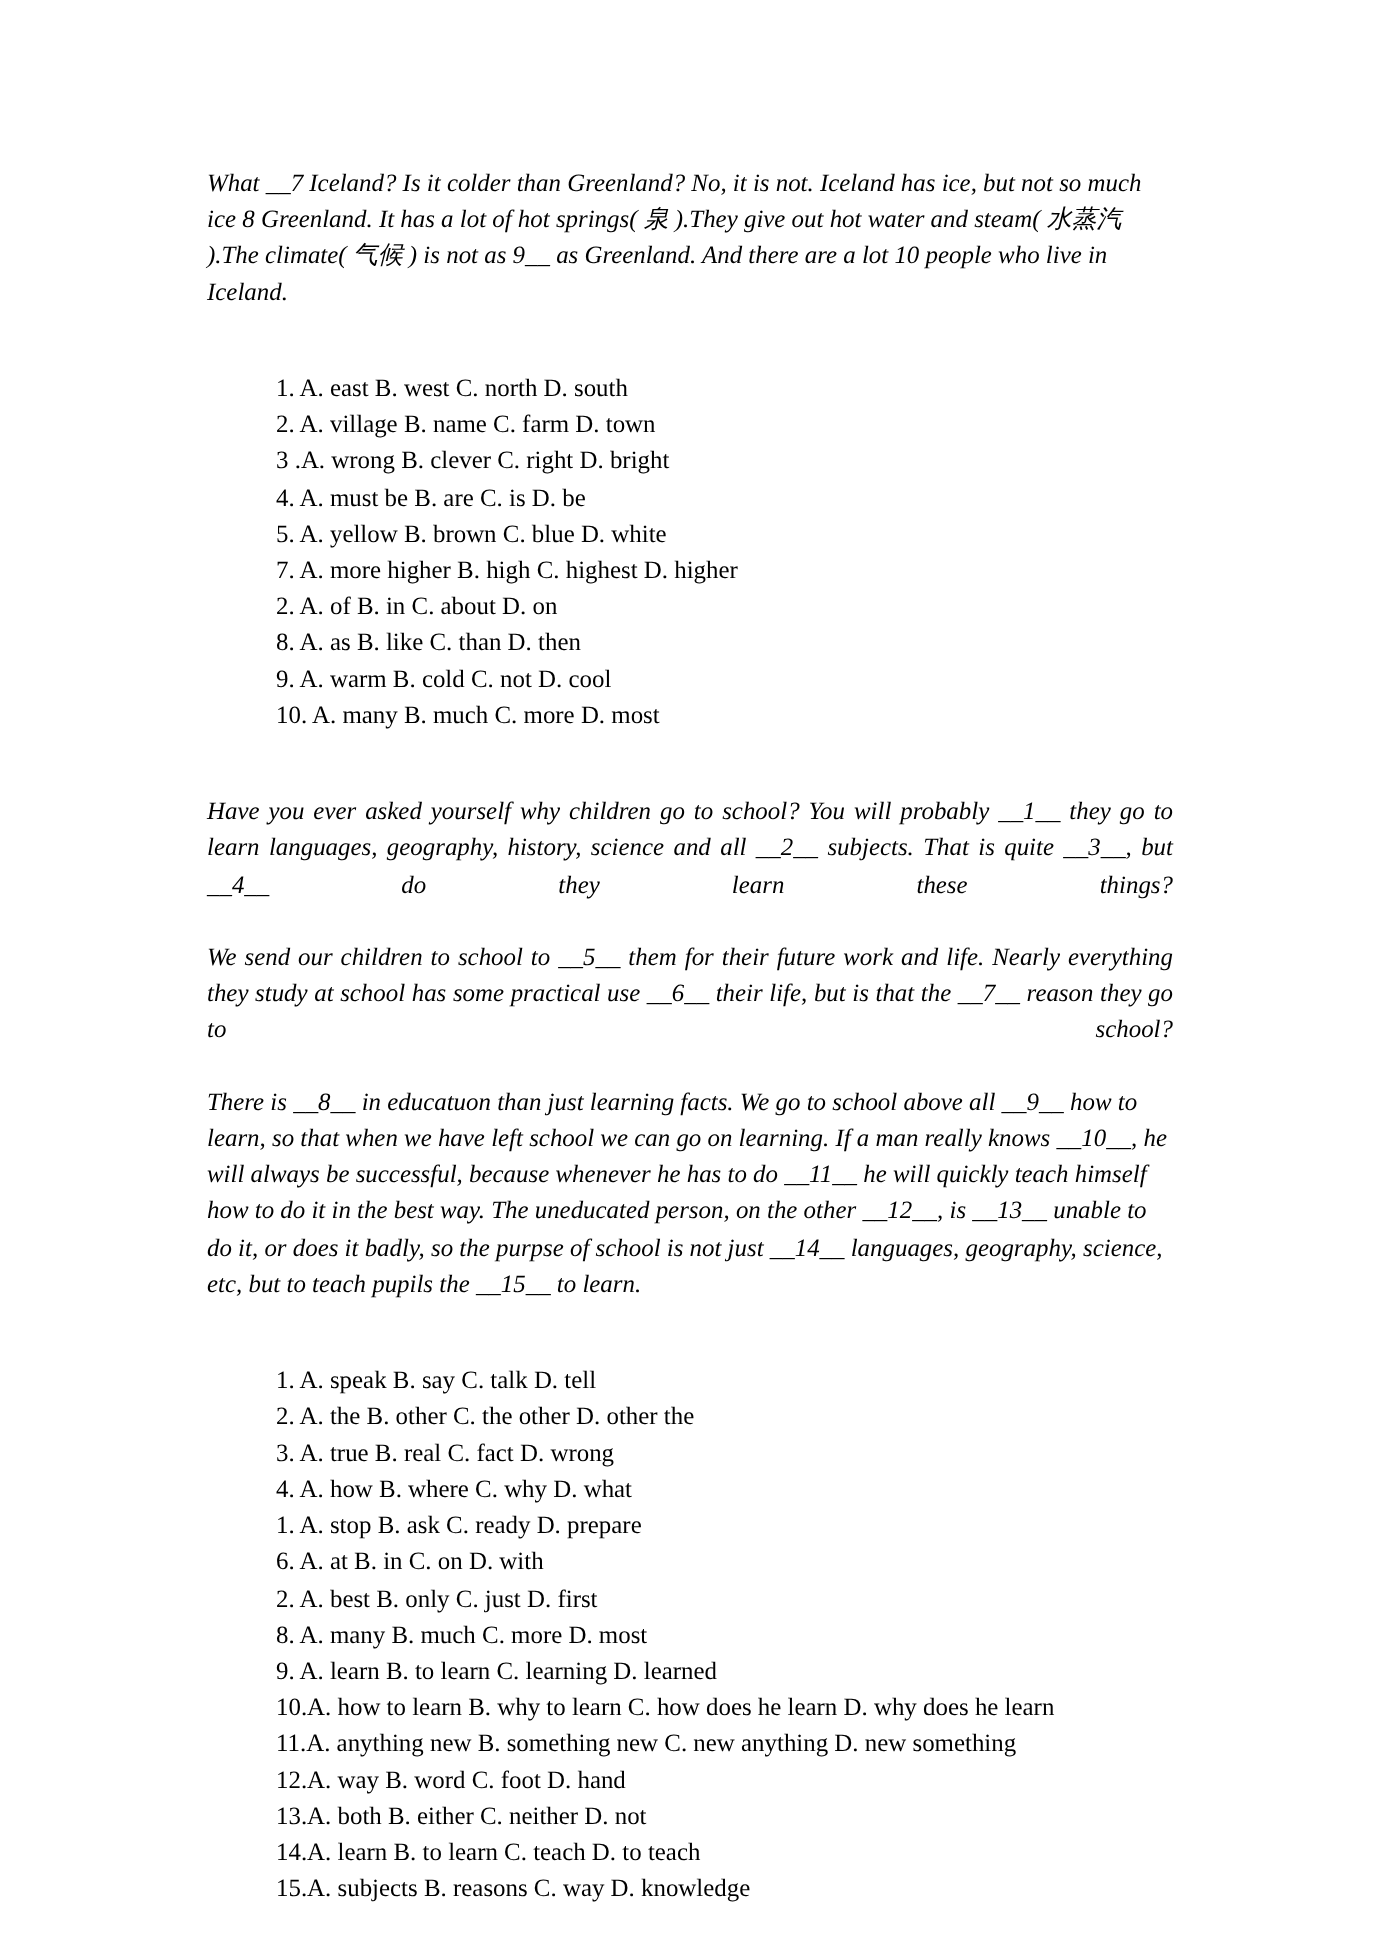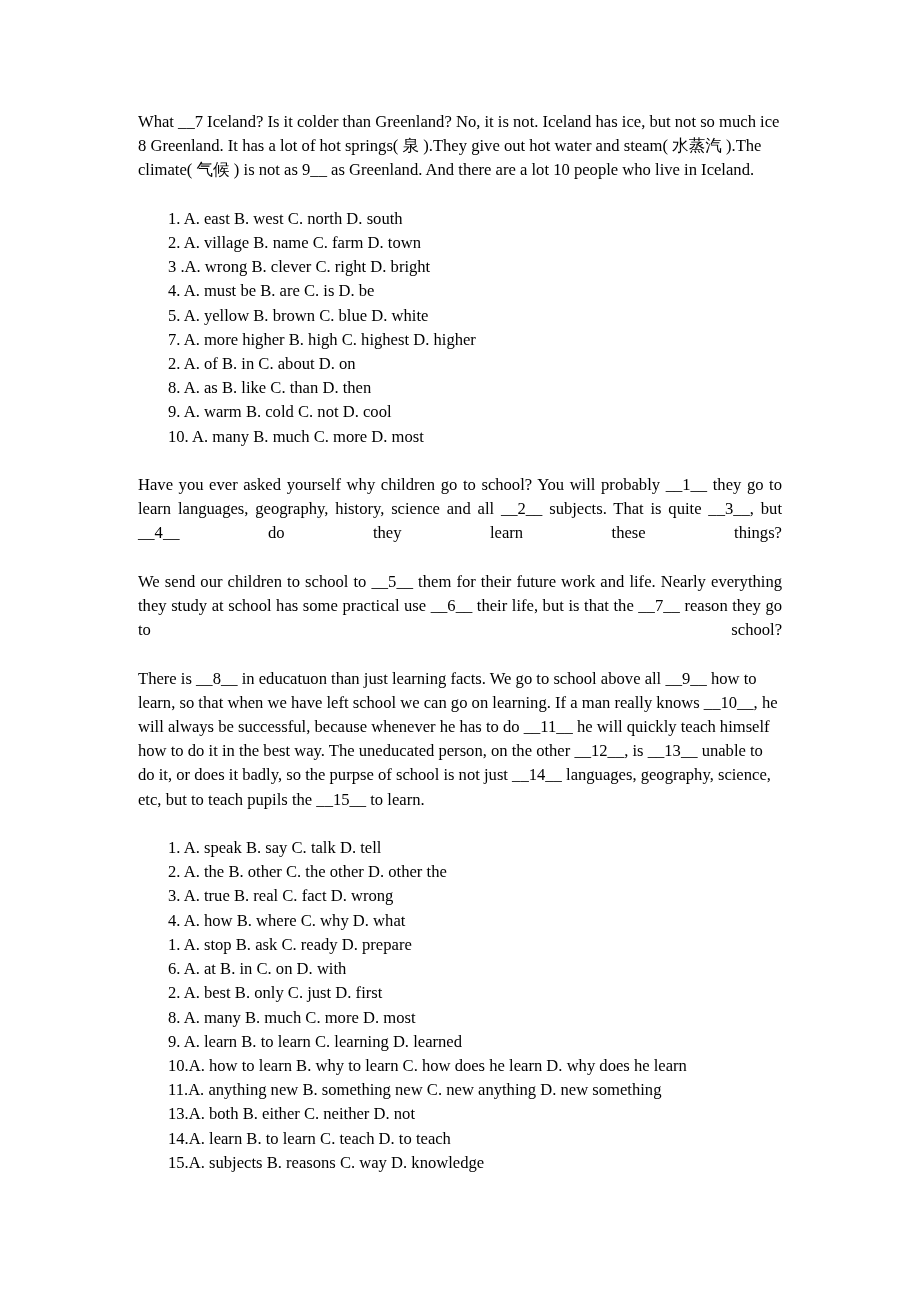--- a/index.html
+++ b/index.html
@@ -26,20 +26,21 @@
     left: 138px;
     top: 110px;
     width: 644px;
   }
   .passage {
     font-size: 16.6px;
     line-height: 24.2px;
     text-align: justify;
     text-justify: inter-word;
     margin: 0;
+    font-style: italic;
   }
   .passage p {
     margin: 0;
     text-align: justify;
   }
   .passage p:last-child {
     text-align: left;
   }
   .passage-2 p {
     text-align: justify;
@@ -48,21 +49,21 @@
   .just-block {
     text-align: justify;
   }
   .just-block::after {
     content: "";
     display: inline-block;
     width: 100%;
   }
   .options {
     list-style: none;
-    margin: 0;
+    margin: 16px;
     padding: 0;
     font-size: 16.6px;
     line-height: 24.2px;
   }
   .options li {
     padding-left: 30px;
     white-space: nowrap;
   }
   .gap {
     height: 24.2px;
@@ -104,19 +105,20 @@
       <li>2. A. the B. other C. the other D. other the</li>
       <li>3. A. true B. real C. fact D. wrong</li>
       <li>4. A. how B. where C. why D. what</li>
       <li>1. A. stop B. ask C. ready D. prepare</li>
       <li>6. A. at B. in C. on D. with</li>
       <li>2. A. best B. only C. just D. first</li>
       <li>8. A. many B. much C. more D. most</li>
       <li>9. A. learn B. to learn C. learning D. learned</li>
       <li>10.A. how to learn B. why to learn C. how does he learn D. why does he learn</li>
       <li>11.A. anything new B. something new C. new anything D. new something</li>
+      <li>12.A. way B. word C. foot D. hand</li>
       <li>13.A. both B. either C. neither D. not</li>
       <li>14.A. learn B. to learn C. teach D. to teach</li>
       <li>15.A. subjects B. reasons C. way D. knowledge</li>
     </ul>
 
   </div>
 </div>
 
 </body></html>

